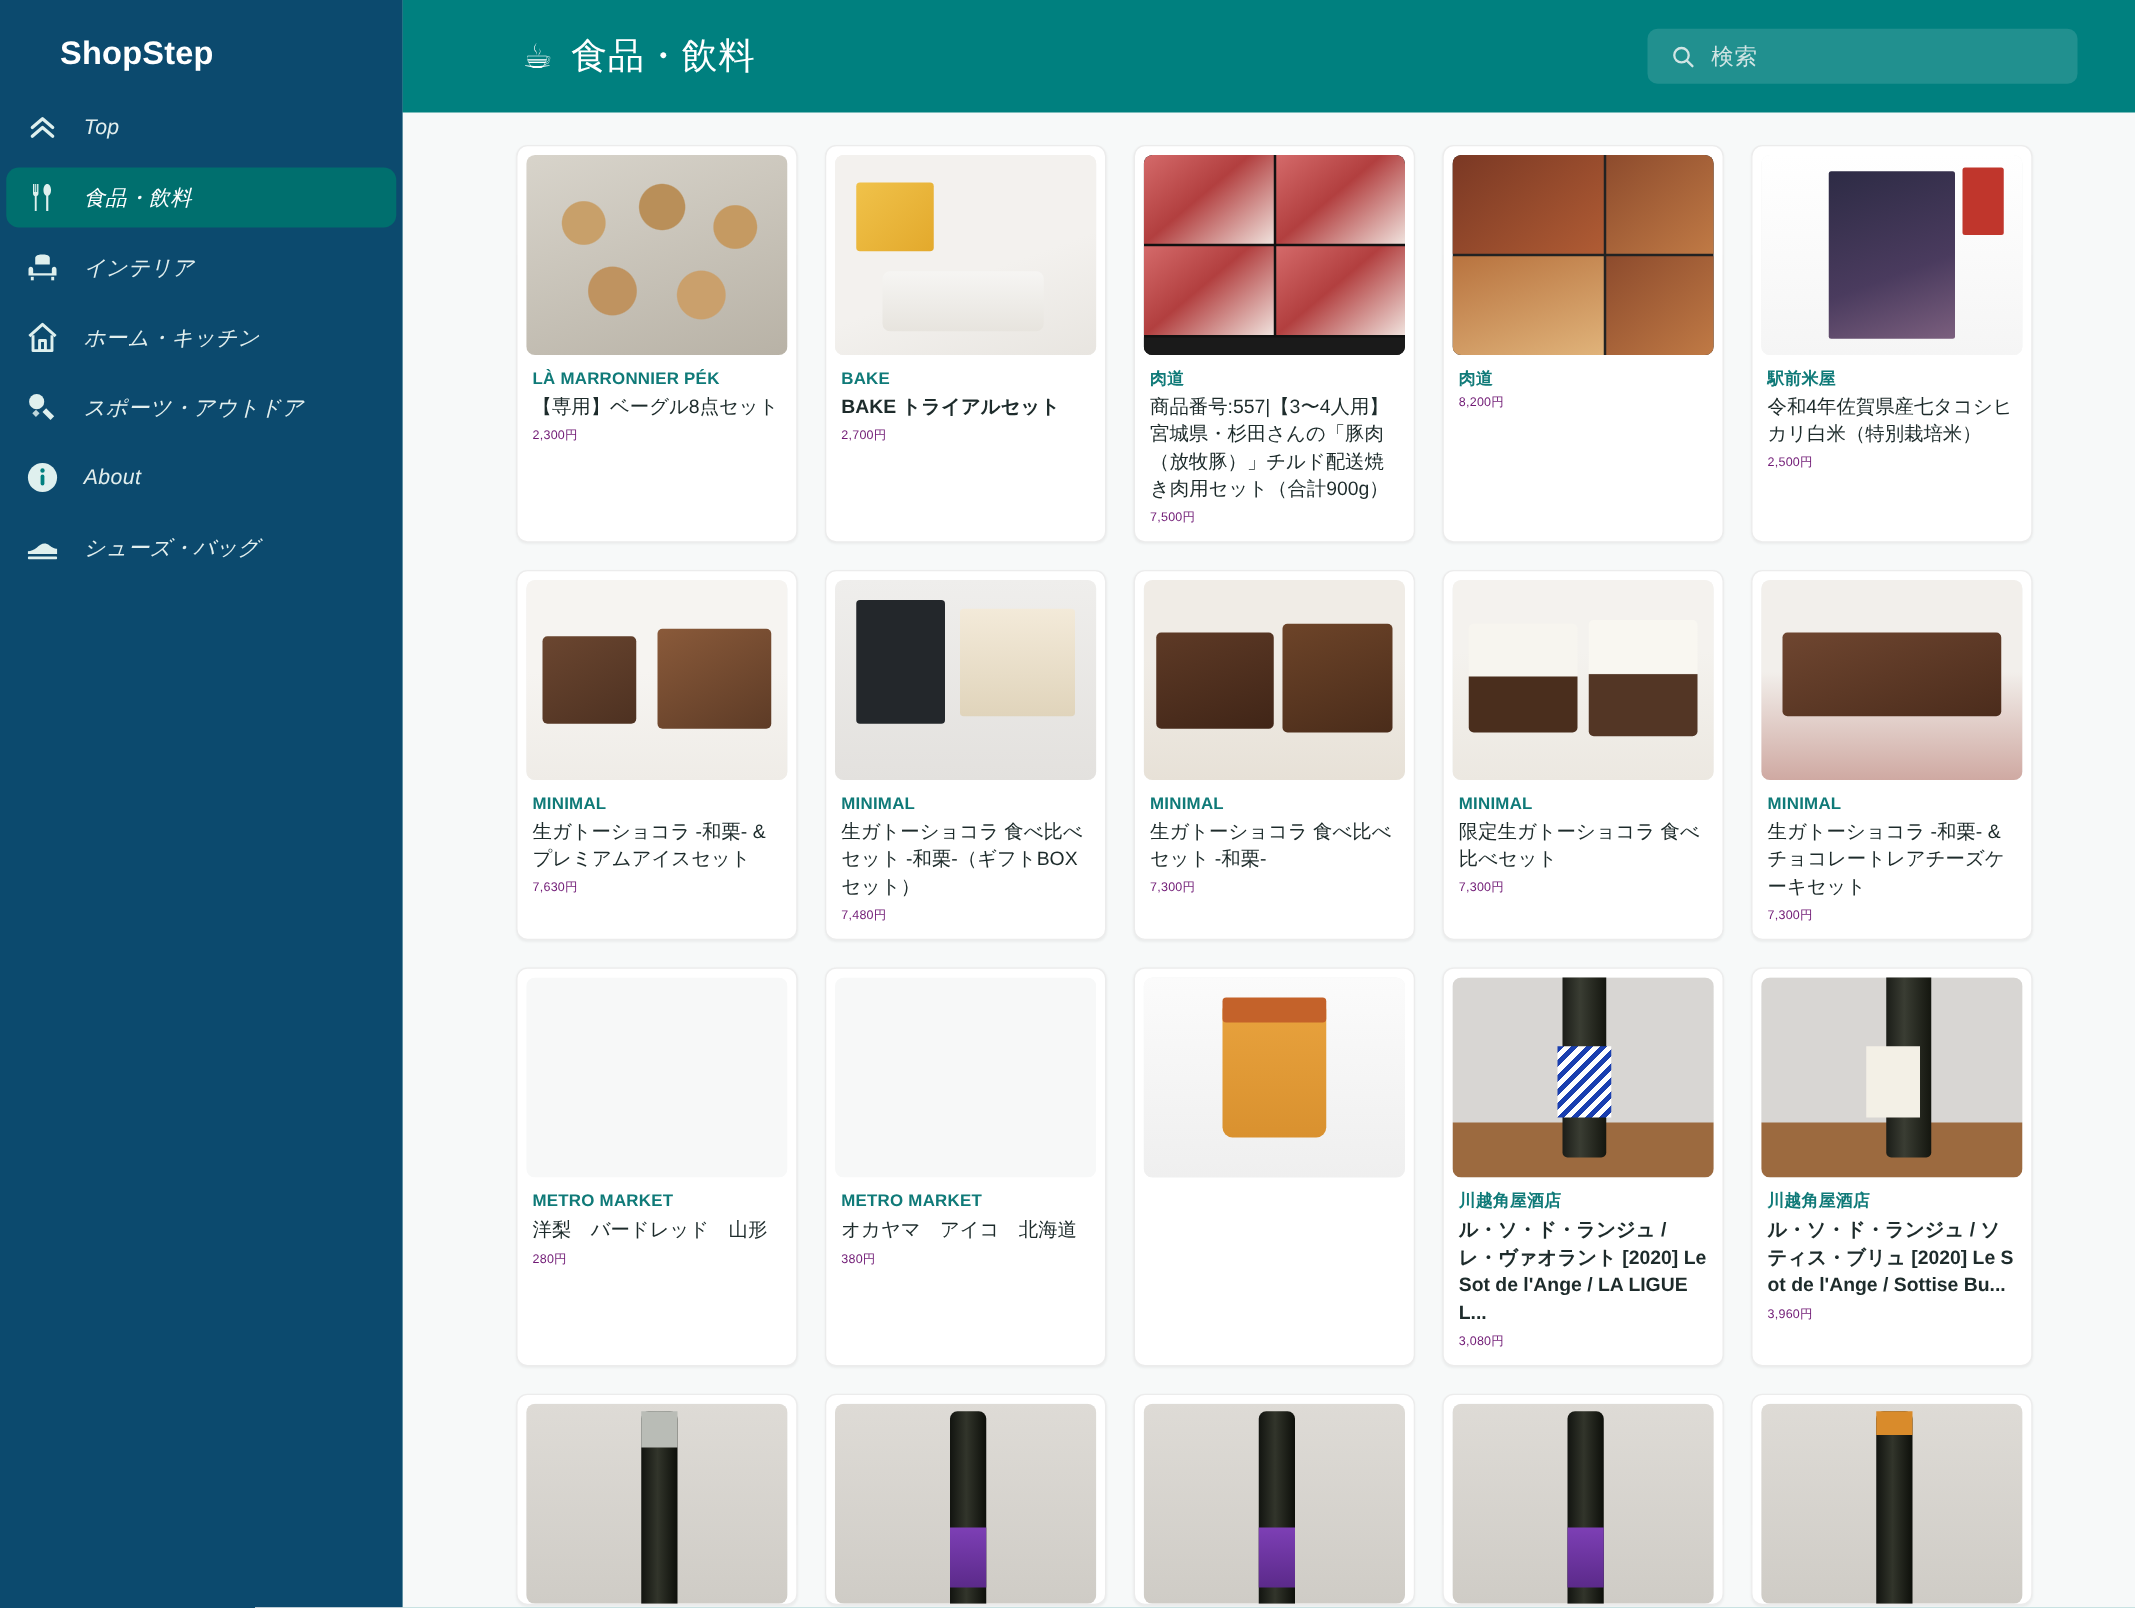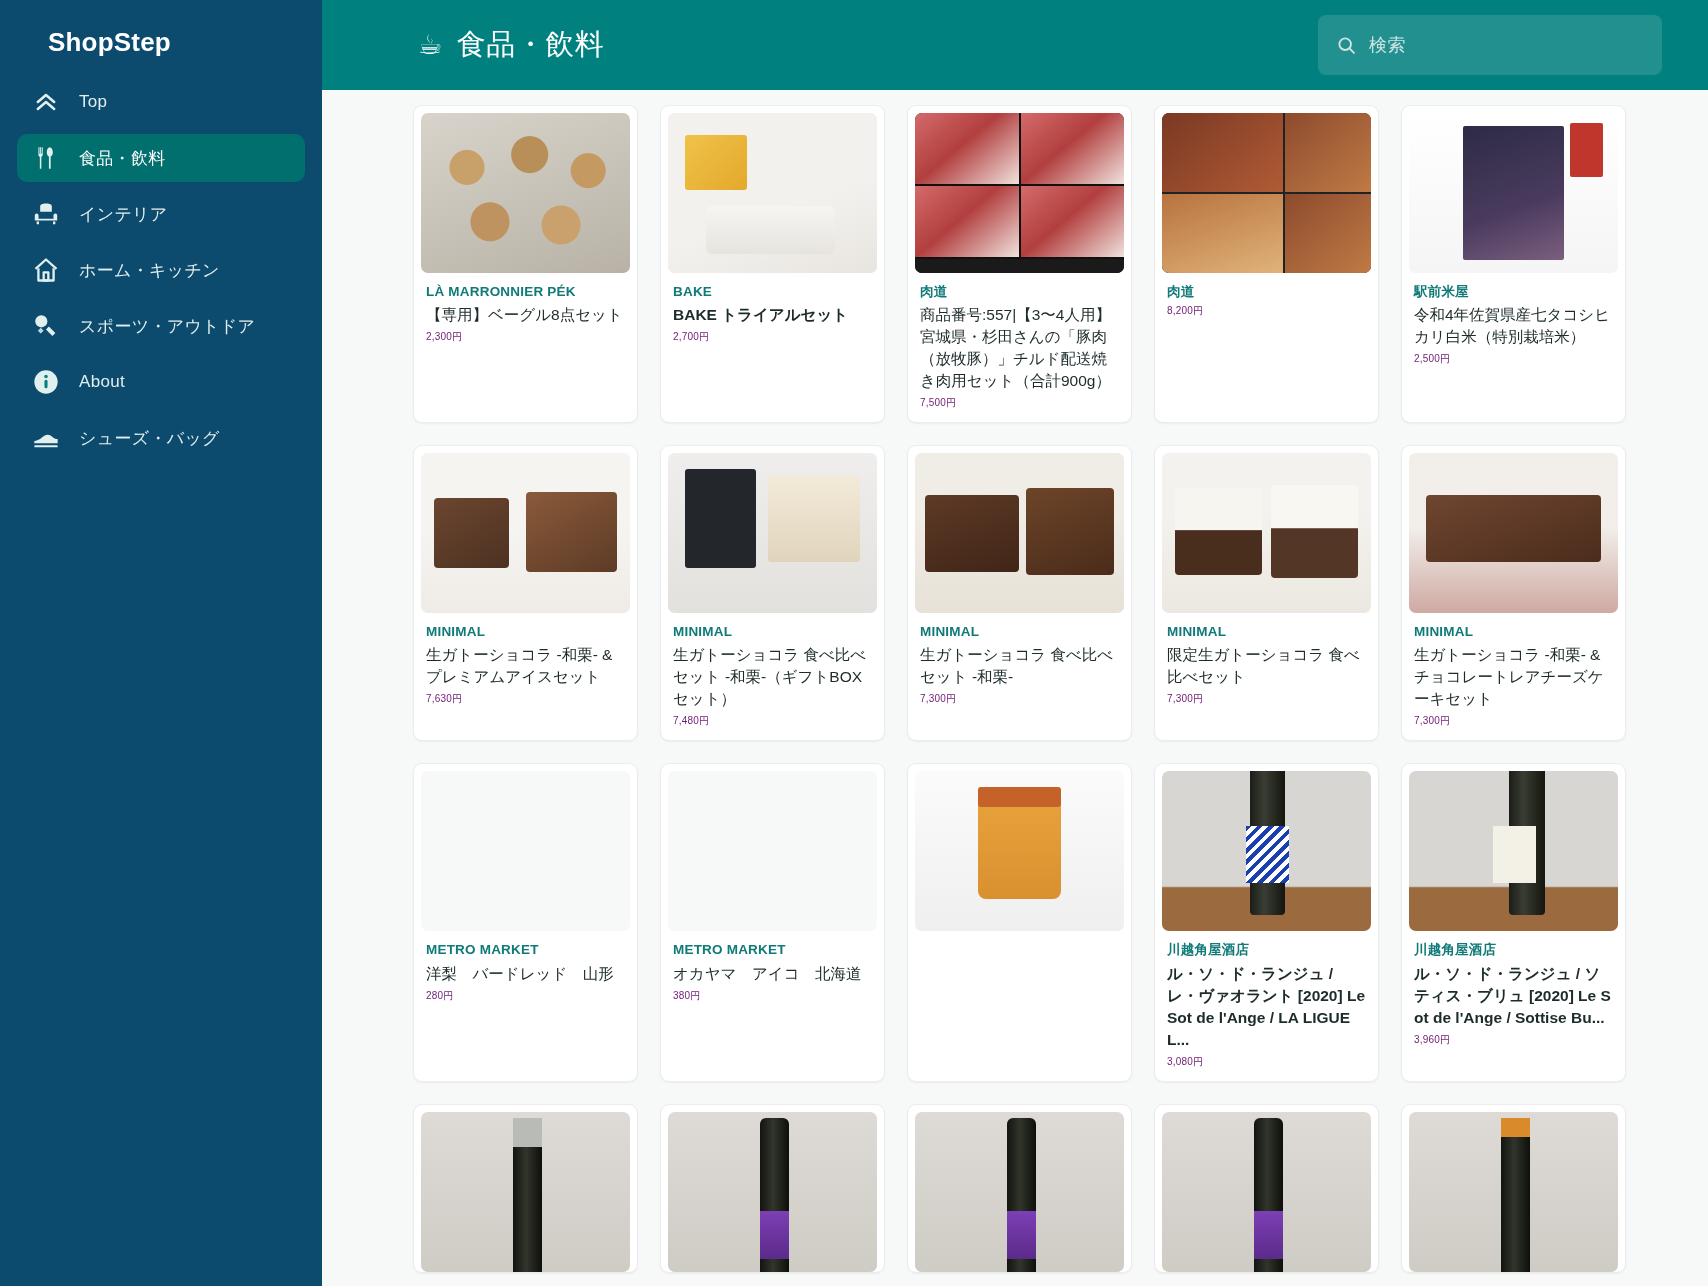--- a/index.html
+++ b/index.html
@@ -21,21 +21,21 @@
   }
   .brand {
     color: #ffffff;
     font-size: 26px;
     font-weight: bold;
     letter-spacing: .2px;
     padding: 18px 0 0 48px;
     height: 66px;
     display: flex; align-items: center;
   }
-  .nav { margin-top: 12px; padding: 0 17px; }
+  .nav { margin-top: 12px; padding: 0 5px; font-style: italic; }
   .nav-item {
     display: flex; align-items: center;
     gap: 18px;
     height: 48px;
     padding: 0 16px 0 14px;
     border-radius: 10px;
     margin: 0 0 8px 0;
     cursor: pointer;
   }
   .nav-item.active { background: #006f6e; }
@@ -69,40 +69,40 @@
   .page-title {
     display: flex; align-items: center; gap: 14px;
     color: #ffffff;
     font-size: 29px;
     font-weight: 400;
     letter-spacing: .5px;
   }
   .title-emoji { font-size: 27px; line-height: 1; }
   .search-wrap { margin-left: auto; margin-right: 22px; }
   .search-box {
-    width: 344px; height: 60px;
+    width: 344px; height: 44px;
     background: rgba(255,255,255,0.13);
     border-radius: 8px;
     display: flex; align-items: center;
     gap: 12px;
     padding: 0 18px;
   }
   .search-icon { flex: 0 0 20px; display: flex; }
   .search-placeholder {
     color: #d2e5e4;
     font-size: 18px;
     letter-spacing: .5px;
   }
 
   
   .content {
     flex: 1;
     background: #f7f9f9;
     overflow: hidden;
-    padding: 15px 0 0 0;
+    padding: 26px 0 0 0;
   }
   .grid {
     display: grid;
     grid-template-columns: repeat(5, 225px);
     gap: 22px 22px;
     padding: 0 0 0 91px;
   }
   .card {
     background: #ffffff;
     border-radius: 9px;

